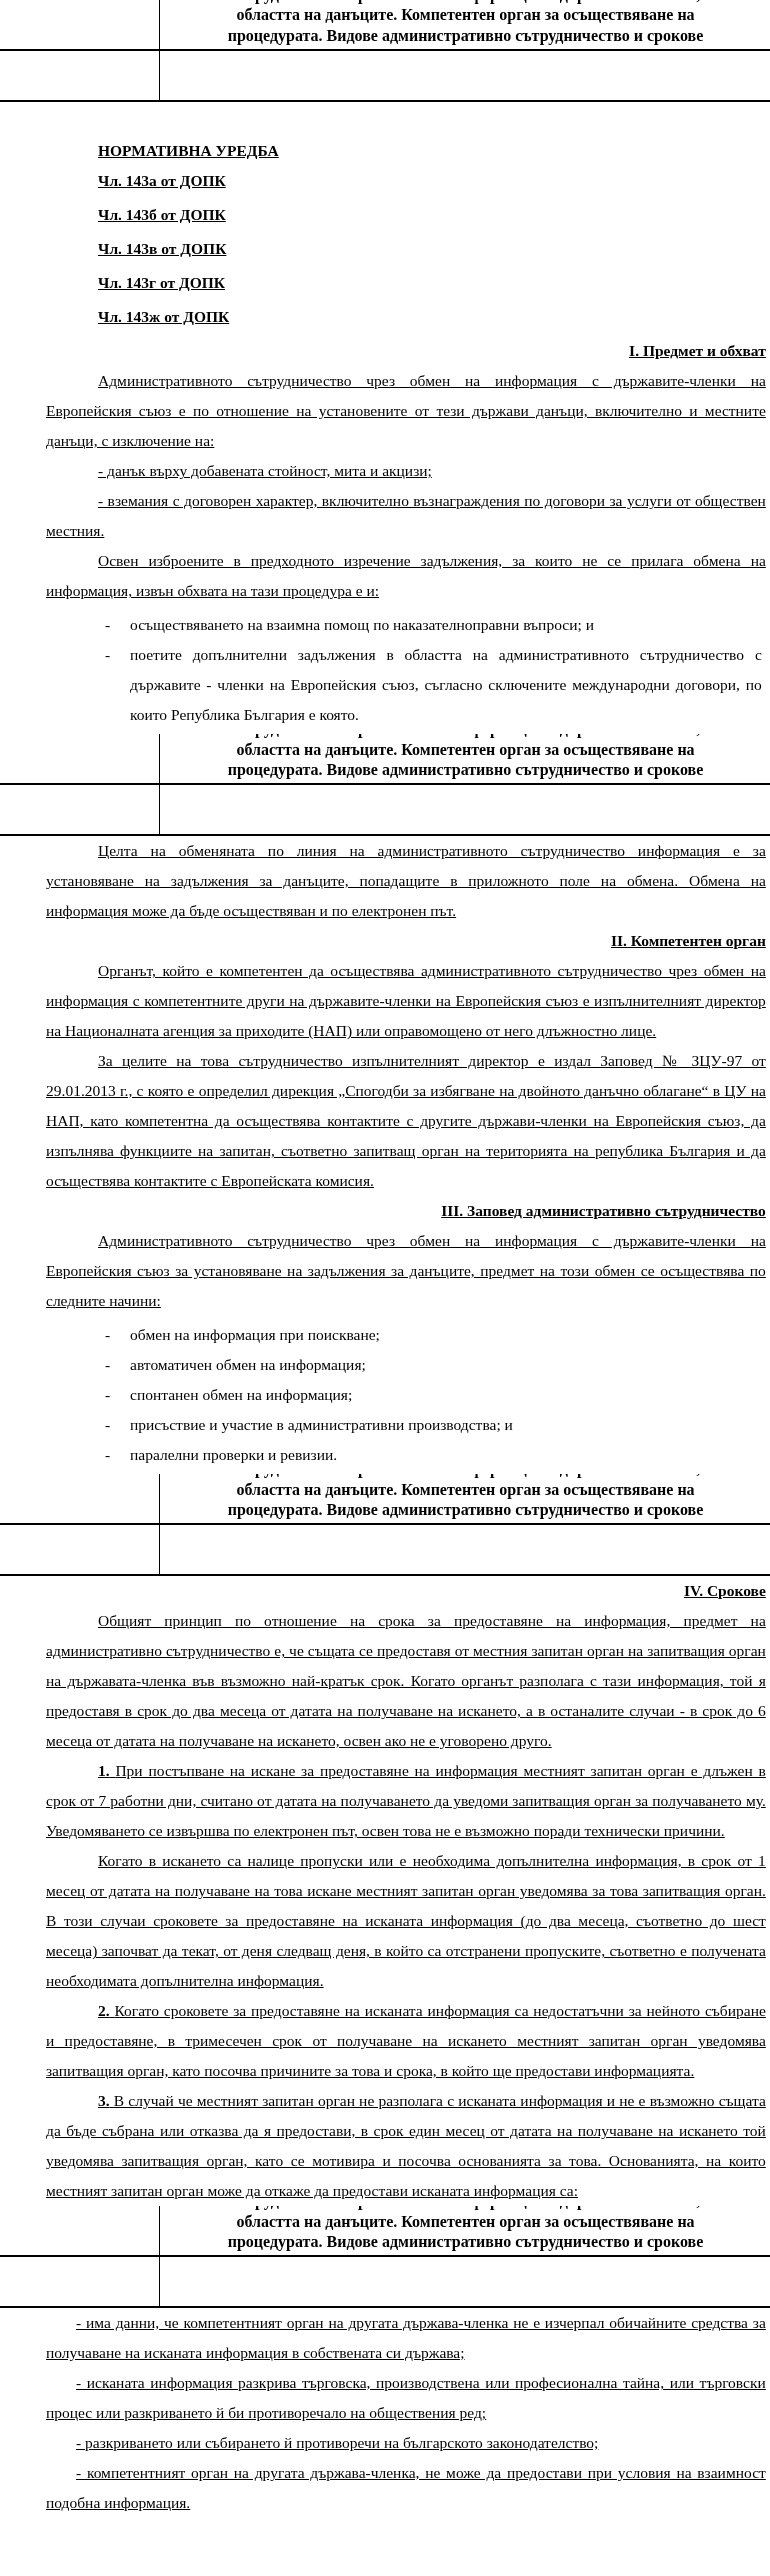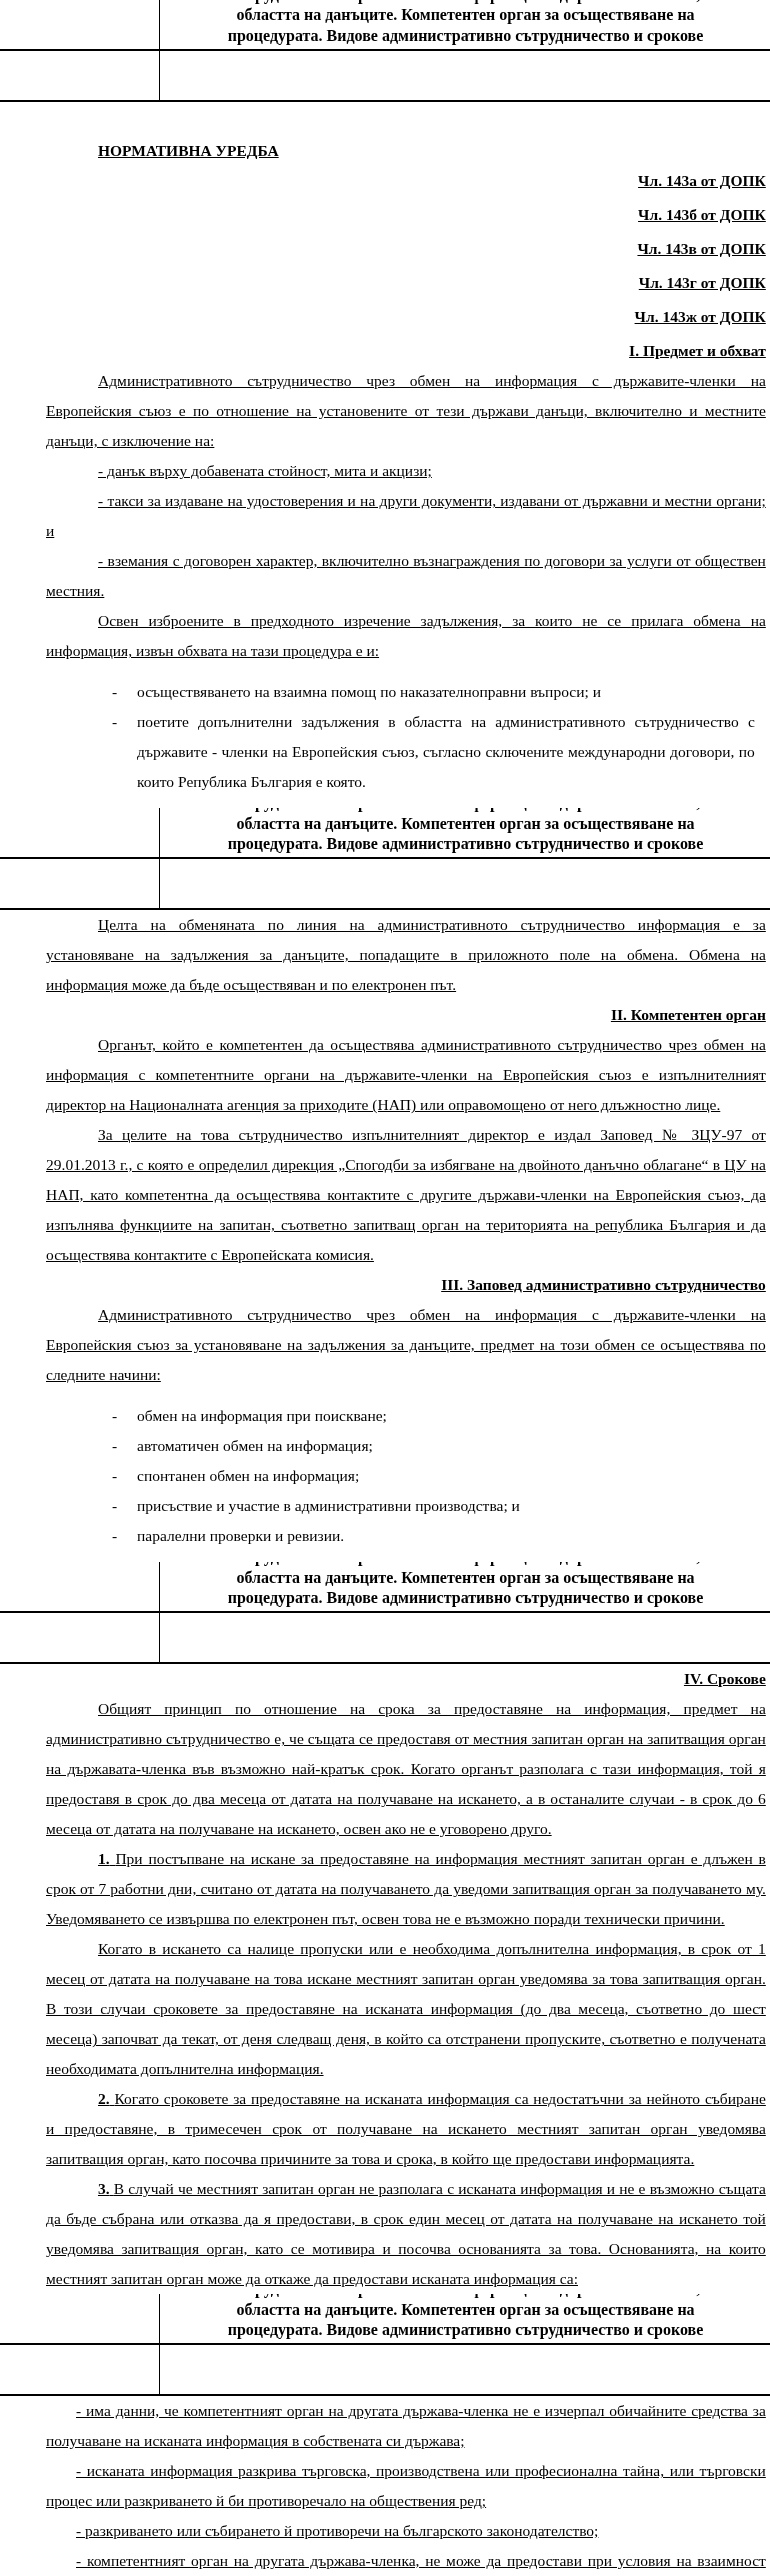--- a/index.html
+++ b/index.html
@@ -44,25 +44,25 @@
   .content {
     padding: 0 5.2px 0 46px;
     font-size: 15.5px;
     line-height: 30px;
     text-align: justify;
   }
   .content p { margin: 0; text-decoration: underline; }
   p.para       { text-indent: 52px; }
   p.heading    { font-weight: bold; text-indent: 52px; text-align: right; }
   p.norm-title { font-weight: bold; text-indent: 52px; text-align: left; margin-top: 34px; }
-  p.article    { font-weight: bold; text-indent: 52px; text-align: right; margin-bottom: 4.1px; }
+  p.article    { font-weight: bold; text-indent: 52px; text-align: left; margin-bottom: 4.1px; }
   p.excl       { text-indent: 52px; }
   p.ground     { text-indent: 30px; }
 
-  ul.hang { list-style: none; margin: 11px; padding: 0; }
+  ul.hang { list-style: none; margin: 4px; padding: 0; }
   ul.hang li { position: relative; padding-left: 80px; }
   ul.hang li::before {
     content: "-";
     position: absolute;
     left: 55px;
     top: 0;
   }
 
   .mt-sec   { margin-top: 39px; }   
   .mt-head  { margin-top: 23px; }   
@@ -95,21 +95,20 @@
     <p class="norm-title">НОРМАТИВНА УРЕДБА</p>
     <p class="article">Чл. 143а от ДОПК</p>
     <p class="article">Чл. 143б от ДОПК</p>
     <p class="article">Чл. 143в от ДОПК</p>
     <p class="article">Чл. 143г от ДОПК</p>
     <p class="article">Чл. 143ж от ДОПК</p>
 
     <p class="heading mt-sec">I. Предмет и обхват</p>
     <p class="para">Административното сътрудничество чрез обмен на информация с държавите-членки на Европейския съюз е по отношение на установените от тези държави данъци, включително и местните данъци, с изключение на:</p>
     <p class="excl">- данък върху добавената стойност, мита и акцизи;</p>
-    <p class="excl">- такси за издаване на удостоверения и на други документи, издавани от държавни и местни органи; и</p>
     <p class="excl">- вземания с договорен характер, включително възнаграждения по договори за услуги от обществен местния.</p>
     <p class="para">Освен изброените в предходното изречение задължения, за които не се прилага обмена на информация, извън обхвата на тази процедура е и:</p>
     <ul class="hang">
       <li>осъществяването на взаимна помощ по наказателноправни въпроси; и</li>
       <li>поетите допълнителни задължения в областта на административното сътрудничество с държавите - членки на Европейския съюз, съгласно сключените международни договори, по които Република България е която.</li>
     </ul>
   </div>
 
   <div class="pbtable">
     <div class="row r1">
@@ -125,21 +124,21 @@
     <div class="row r2">
       <div class="cleft"></div>
       <div class="cright"></div>
     </div>
   </div>
 
   <div class="content">
     <p class="para mt-table">Целта на обменяната по линия на административното сътрудничество информация е за установяване на задължения за данъците, попадащите в приложното поле на обмена. Обмена на информация може да бъде осъществяван и по електронен път.</p>
 
     <p class="heading mt-head">II. Компетентен орган</p>
-    <p class="para">Органът, който е компетентен да осъществява административното сътрудничество чрез обмен на информация с компетентните органи на държавите-членки на Европейския съюз е изпълнителният директор на Националната агенция за приходите (НАП) или оправомощено от него длъжностно лице.</p>
+    <p class="para">Органът, който е компетентен да осъществява административното сътрудничество чрез обмен на информация с компетентните други на държавите-членки на Европейския съюз е изпълнителният директор на Националната агенция за приходите (НАП) или оправомощено от него длъжностно лице.</p>
     <p class="para">За целите на това сътрудничество изпълнителният директор е издал Заповед № ЗЦУ-97 от 29.01.2013 г., с която е определил дирекция „Спогодби за избягване на двойното данъчно облагане“ в ЦУ на НАП, като компетентна да осъществява контактите с другите държави-членки на Европейския съюз, да изпълнява функциите на запитан, съответно запитващ орган на територията на република България и да осъществява контактите с Европейската комисия.</p>
 
     <p class="heading mt-head">III. Заповед административно сътрудничество</p>
     <p class="para">Административното сътрудничество чрез обмен на информация с държавите-членки на Европейския съюз за установяване на задължения за данъците, предмет на този обмен се осъществява по следните начини:</p>
     <ul class="hang">
       <li>обмен на информация при поискване;</li>
       <li>автоматичен обмен на информация;</li>
       <li>спонтанен обмен на информация;</li>
       <li>присъствие и участие в административни производства; и</li>
       <li>паралелни проверки и ревизии.</li>

